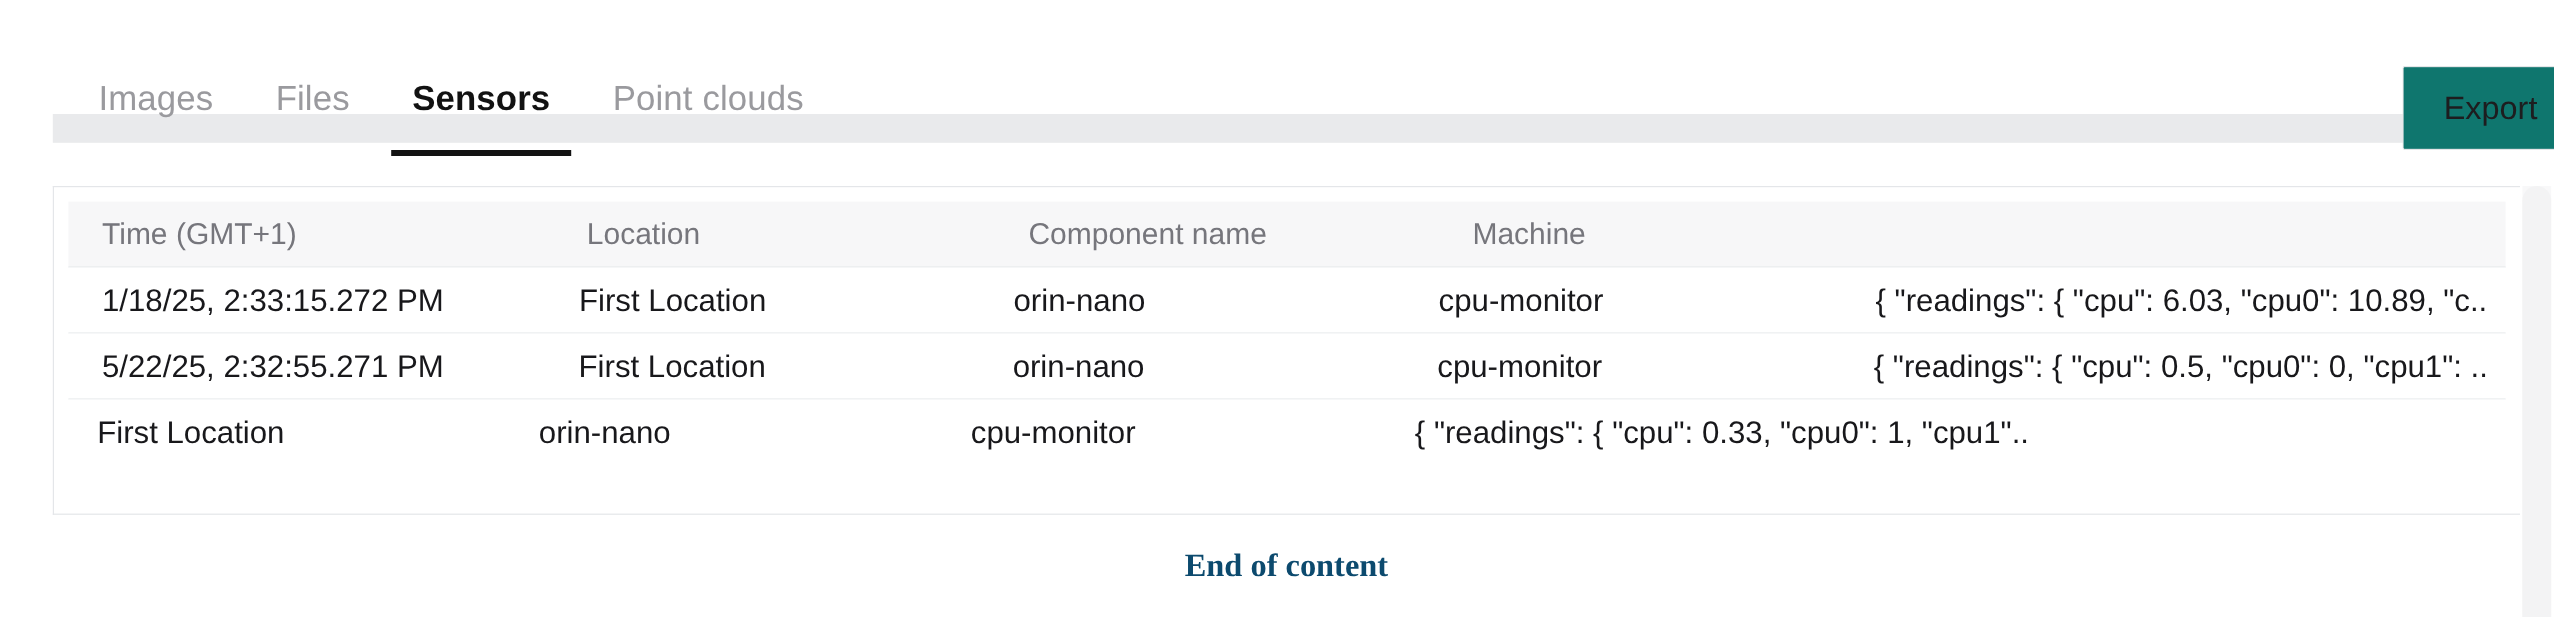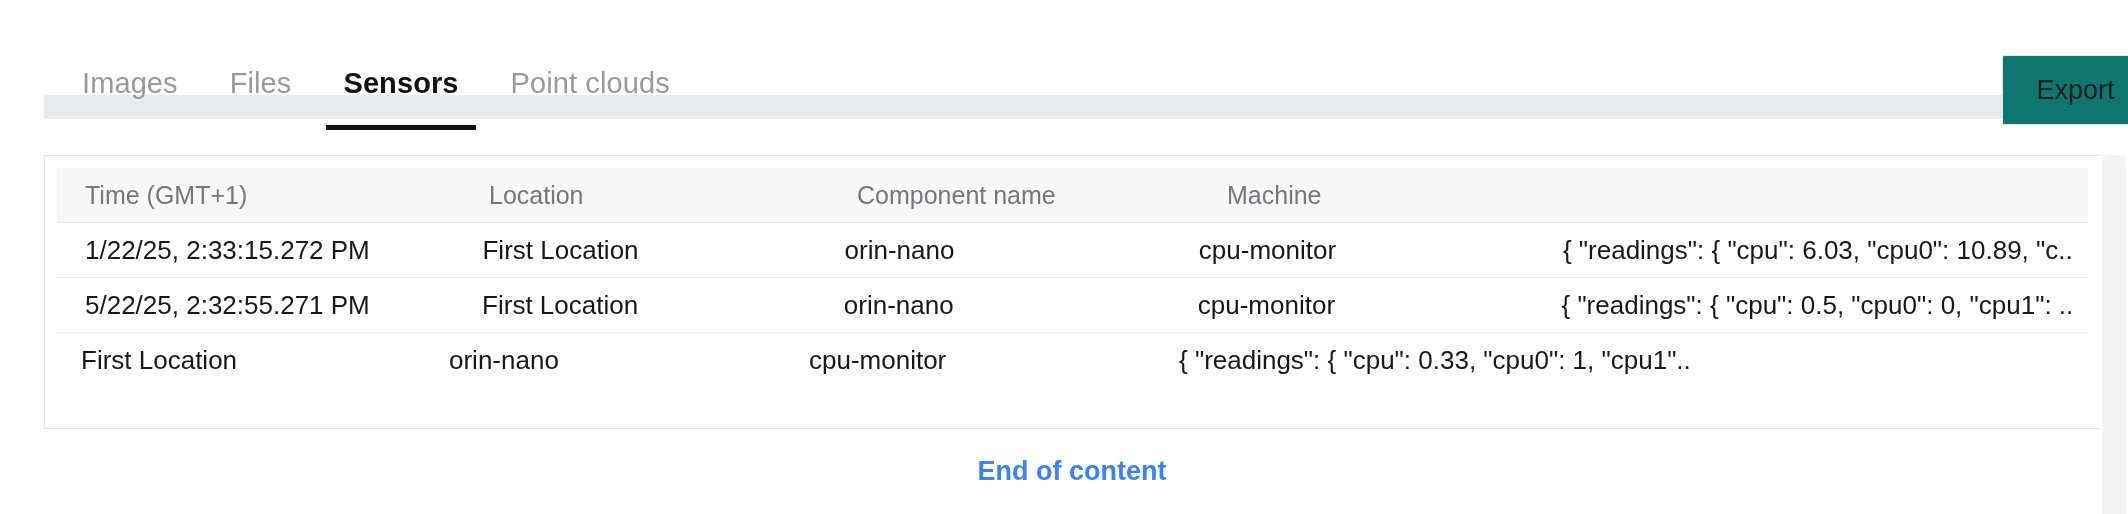--- a/index.html
+++ b/index.html
@@ -159,22 +159,22 @@
 
   
   .end-of-content {
     position: absolute;
     left: 20px;
     top: 420px;
     width: 2056px;
     text-align: center;
     font-size: 27px;
     font-weight: 700;
-    color: #3b82f6;
-    font-family: Liberation Sans, sans-serif;
+    color: #0c4a6e;
+    font-family: Liberation Serif, serif;
   }
 
   
   .scrollbar-track {
     position: absolute;
     right: 26px;
     top: 131px;
     width: 24px;
     height: 383px;
     background: #f8f8f9;
@@ -209,21 +209,21 @@
   <div class="table-wrap">
 
     <div class="trow header">
       <div class="cell c0">Time (GMT+1)</div>
       <div class="cell c1">Location</div>
       <div class="cell c3">Component name</div>
       <div class="cell c4">Machine</div>
     </div>
 
     <div class="trow body">
-      <div class="cell c0">1/22/25, 2:33:15.272 PM</div>
+      <div class="cell c0">1/18/25, 2:33:15.272 PM</div>
       <div class="cell c1">First Location</div>
       <div class="cell c2">orin-nano</div>
       <div class="cell c3">cpu-monitor</div>
       <div class="cell c4">{ "readings": { "cpu": 6.03, "cpu0": 10.89, "c..</div>
     </div>
 
     <div class="trow body">
       <div class="cell c0">5/22/25, 2:32:55.271 PM</div>
       <div class="cell c1">First Location</div>
       <div class="cell c2">orin-nano</div>

